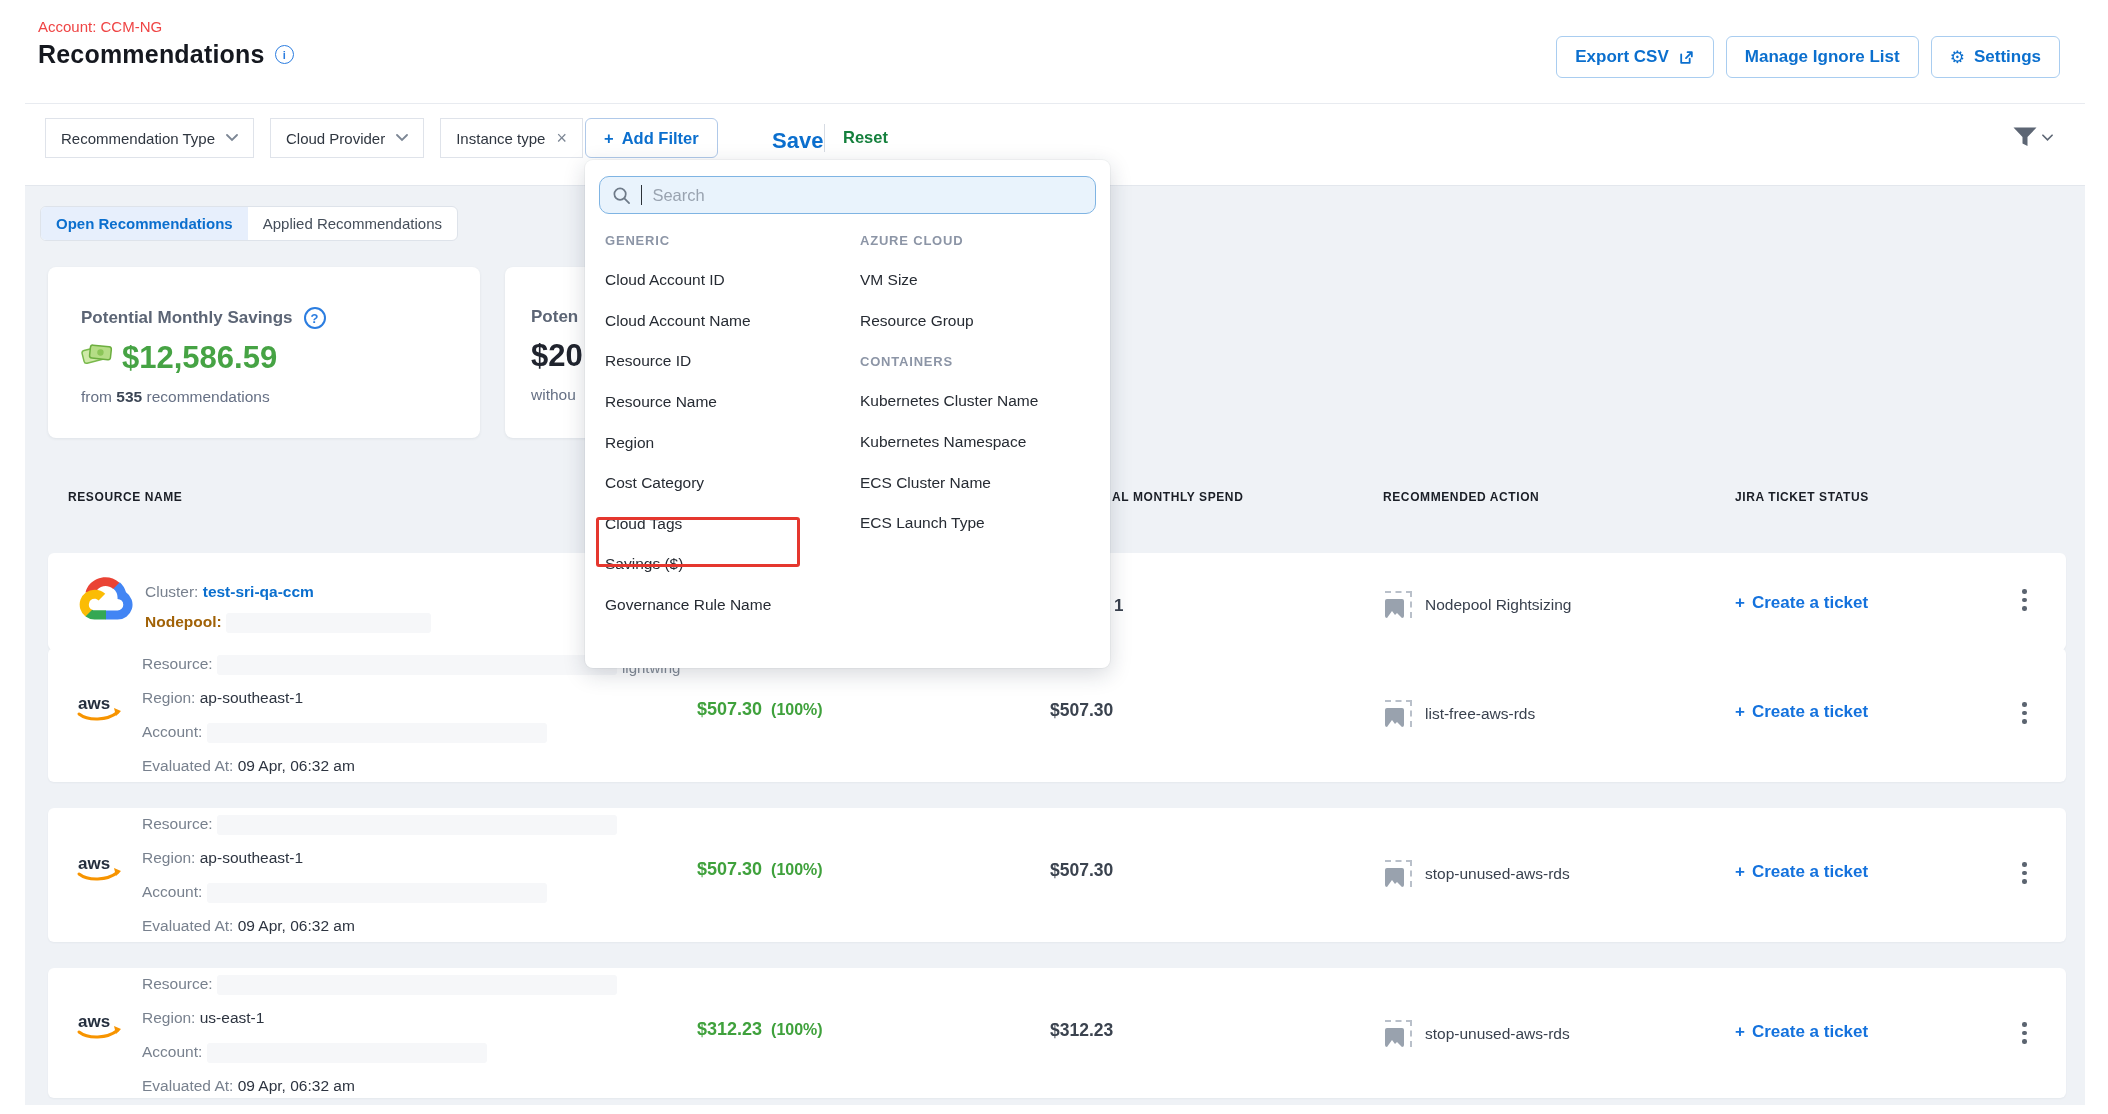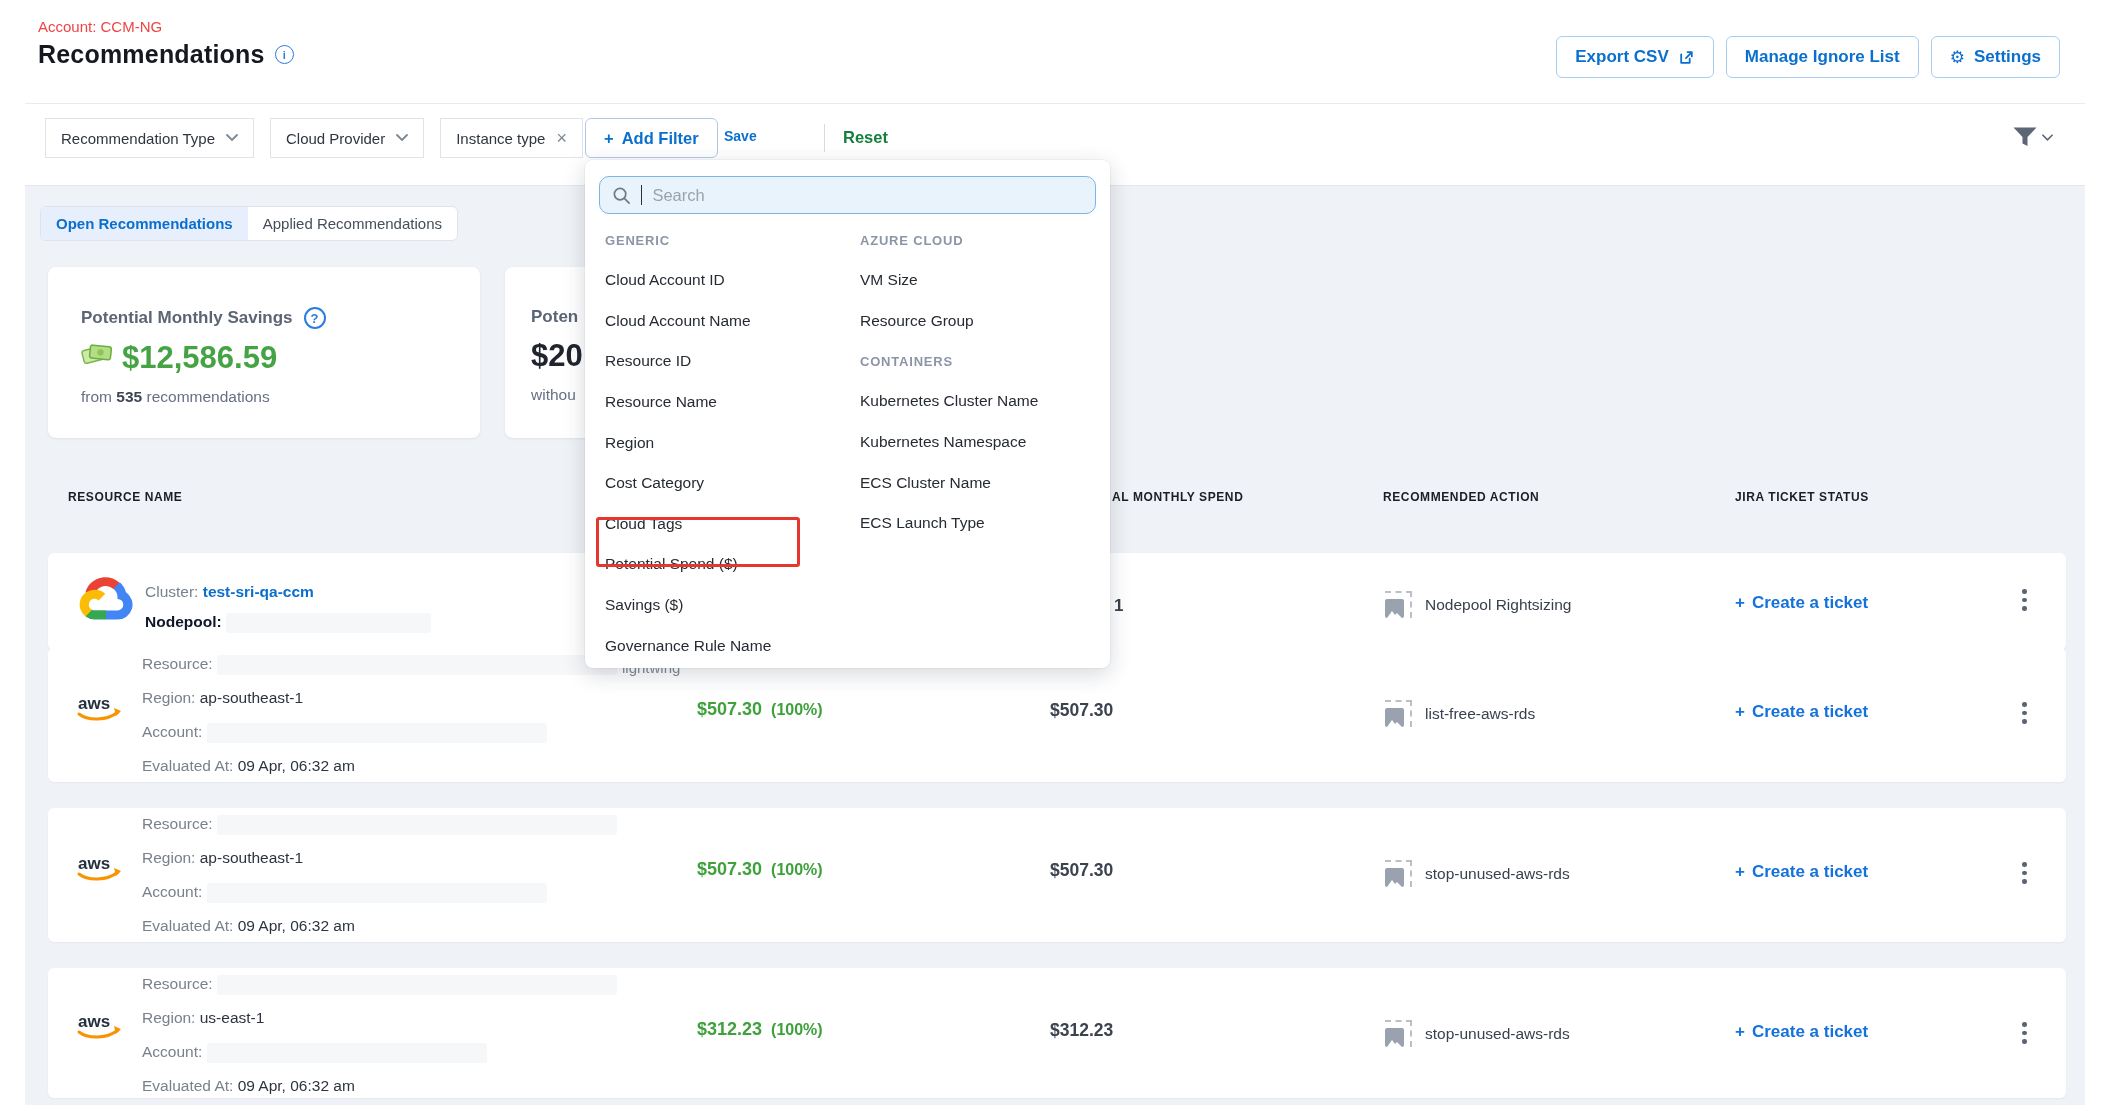--- a/index.html
+++ b/index.html
@@ -15,21 +15,21 @@
   .info-circ { width:19px; height:19px; border:1.7px solid #2b7de0; border-radius:50%; color:#2b7de0; font-size:11px; font-weight:bold; display:flex; align-items:center; justify-content:center; }
   .hdr-actions { position:absolute; top:36px; right:48px; display:flex; gap:12px; }
   .btn-outline { height:42px; padding:12px 18px; border:1.5px solid #a9cdf0; border-radius:6px; background:#fff; color:#0b6fce; font-weight:bold; font-size:17px; display:flex; align-items:center; gap:9px; white-space:nowrap; cursor:pointer; }
   .gear-glyph { font-family:"DejaVu Sans", sans-serif; font-size:17px; line-height:1; }
 
   
   .chips { position:absolute; left:45px; top:118px; display:flex; gap:16px; }
   .chip { height:40px; background:#fff; border:1px solid #dfe3ea; border-radius:0; padding:0 15px; display:flex; align-items:center; gap:11px; font-size:15px; color:#2f3640; white-space:nowrap; cursor:pointer; }
   .chip .x { font-size:18px; color:#7c8694; line-height:1; }
   .add-filter { position:absolute; left:585px; top:118px; height:40px; padding:0 18px; border:1.6px solid #b0c9e9; border-radius:6px; background:#fff; color:#0b6fce; font-size:16.5px; font-weight:bold; display:flex; align-items:center; gap:8px; white-space:nowrap; cursor:pointer; }
-  .save-link { position:absolute; left:724px; top:128px; font-size:14px; font-weight:bold; color:#0b6fce; cursor:pointer; }
+  .save-link { position:absolute; left:772px; top:128px; font-size:22px; font-weight:bold; color:#0b6fce; cursor:pointer; }
   .reset-link { position:absolute; left:843px; top:128px; font-size:16.5px; font-weight:bold; color:#15803d; cursor:pointer; }
   .sr-divider { position:absolute; left:824px; top:124px; width:1px; height:28px; background:#d6dbe3; }
   .funnel-wrap { position:absolute; left:2012px; top:126px; display:flex; align-items:center; gap:4px; cursor:pointer; }
 
   
   .tabs { position:absolute; left:40px; top:206px; display:inline-flex; border:1px solid #dee3ea; border-radius:6px; background:#fff; overflow:hidden; }
   .tab { padding:8px 15px; font-size:15px; color:#454e5a; white-space:nowrap; cursor:pointer; }
   .tab.active { background:#e7effc; color:#0b6fce; font-weight:bold; }
 
   
@@ -48,21 +48,21 @@
   
   .th { position:absolute; font-size:12px; font-weight:bold; letter-spacing:.6px; color:#1a1e26; white-space:nowrap; }
 
   
   .row-card { position:absolute; left:48px; width:2018px; background:#fff; border-radius:6px; box-shadow:0 1px 2px rgba(40,50,70,.05); }
   .lab { color:#78818e; }
   .val { color:#2d3440; }
   .redact { display:inline-block; background:#f6f7f9; border-radius:3px; height:20px; vertical-align:middle; }
   .rline { position:absolute; font-size:15.5px; white-space:nowrap; }
   .res-link { color:#0b6fce; font-weight:bold; cursor:pointer; }
-  .bold-lab { color:#0f172a; font-weight:bold; }
+  .bold-lab { color:#a16207; font-weight:bold; }
   .sav { position:absolute; display:flex; align-items:baseline; gap:9px; }
   .sav .v { font-size:18px; font-weight:800; color:#3fa13c; }
   .sav .p { font-size:16px; font-weight:600; color:#3fa13c; }
   .spend { position:absolute; font-size:17.5px; font-weight:bold; color:#3b434f; white-space:nowrap; }
   .action { position:absolute; display:flex; align-items:center; gap:13px; font-size:15.5px; color:#39414e; white-space:nowrap; }
   .ticket { position:absolute; display:flex; align-items:center; gap:7px; color:#1472dd; font-size:17px; font-weight:bold; white-space:nowrap; cursor:pointer; }
   .kebab { position:absolute; display:flex; flex-direction:column; gap:4px; padding:6px; cursor:pointer; }
   .kebab i { width:4.5px; height:4.5px; border-radius:50%; background:#5b6470; }
   .imgph { width:27px; height:27px; border-top:2px dashed #b9c0ca; border-right:2px dashed #b9c0ca; display:flex; align-items:flex-end; }
   .imgph-inner { width:19px; height:19px; background:#99a2ae; border-radius:2px; display:flex; align-items:flex-end; justify-content:center; overflow:hidden; }
@@ -364,21 +364,20 @@
     </div>
     <div class="dd-col dd-col1">
       <div class="dd-sec">GENERIC</div>
       <div class="dd-item">Cloud Account ID</div>
       <div class="dd-item">Cloud Account Name</div>
       <div class="dd-item">Resource ID</div>
       <div class="dd-item">Resource Name</div>
       <div class="dd-item">Region</div>
       <div class="dd-item">Cost Category</div>
       <div class="dd-item">Cloud Tags</div>
-      <div class="dd-item">Potential Spend ($)</div>
       <div class="dd-item">Savings ($)</div>
       <div class="dd-item">Governance Rule Name</div>
       <div class="red-box"></div>
     </div>
     <div class="dd-col dd-col2">
       <div class="dd-sec">AZURE CLOUD</div>
       <div class="dd-item">VM Size</div>
       <div class="dd-item">Resource Group</div>
       <div class="dd-sec">CONTAINERS</div>
       <div class="dd-item">Kubernetes Cluster Name</div>

